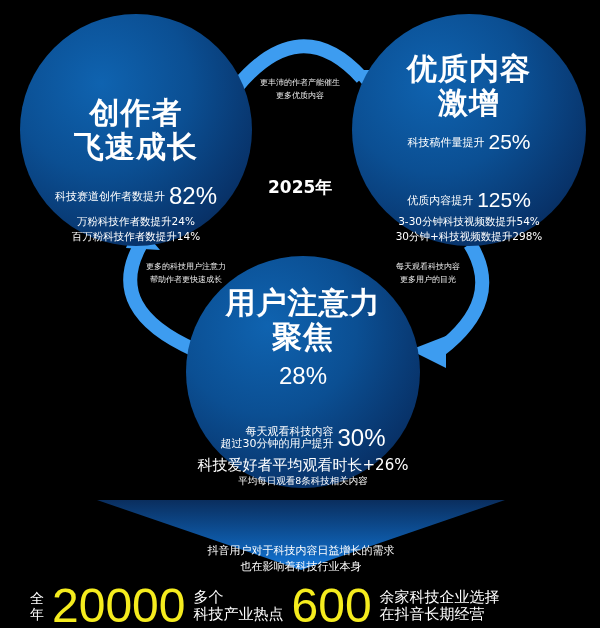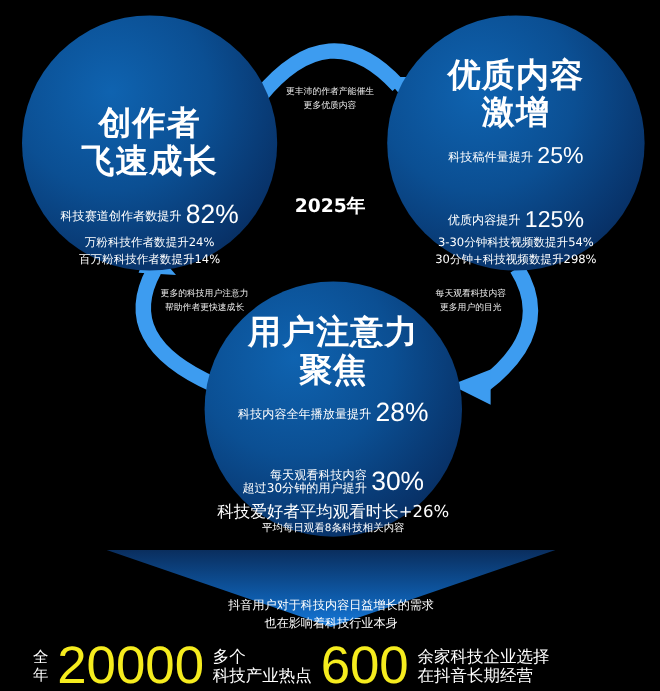--- a/index.html
+++ b/index.html
@@ -84,21 +84,20 @@
       <div class="stat-small">30分钟+科技视频数提升298%</div>
     </div>
   </div>
 </div>
 
 <div class="circle" style="left:186px; top:256px; width:234px; height:232px;">
   <div class="circle-content" style="top:30px;">
     <div class="title">用户注意力</div>
     <div class="title">聚焦</div>
     <div class="stat-row" style="margin-top:8px;">
-      <span class="stat-label">科技内容全年播放量提升</span>
       <span class="stat-big">28%</span>
     </div>
     <div class="stat-row">
       <span style="text-align:right; line-height:12px;">
         <span class="stat-label" style="display:block;">每天观看科技内容</span>
         <span class="stat-label" style="display:block;">超过30分钟的用户提升</span>
       </span>
       <span class="stat-big">30%</span>
     </div>
     <div style="margin-top:6px;">

